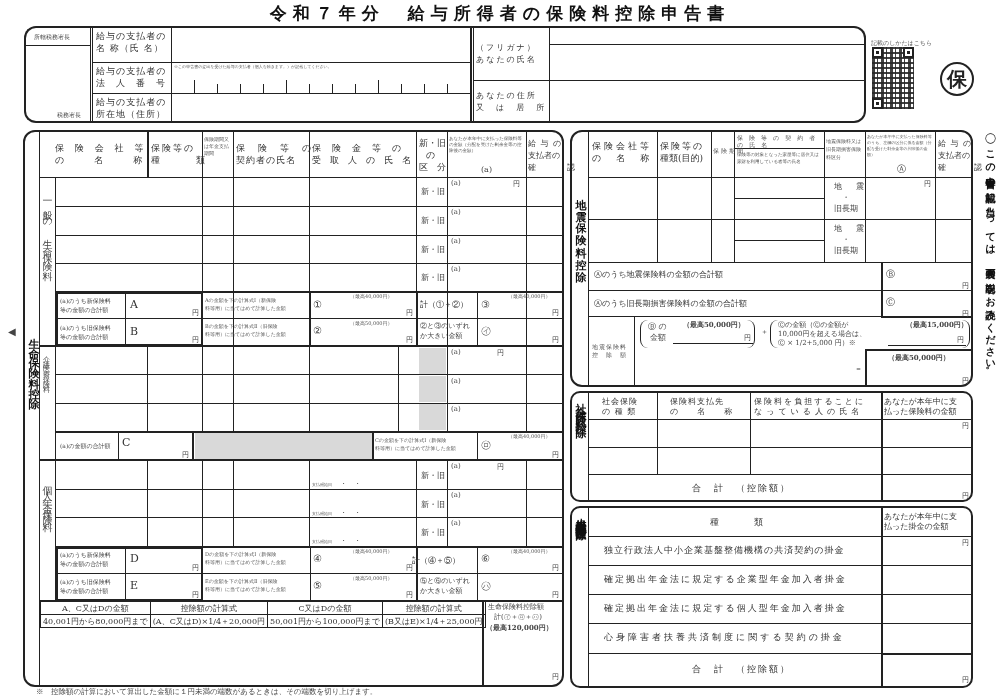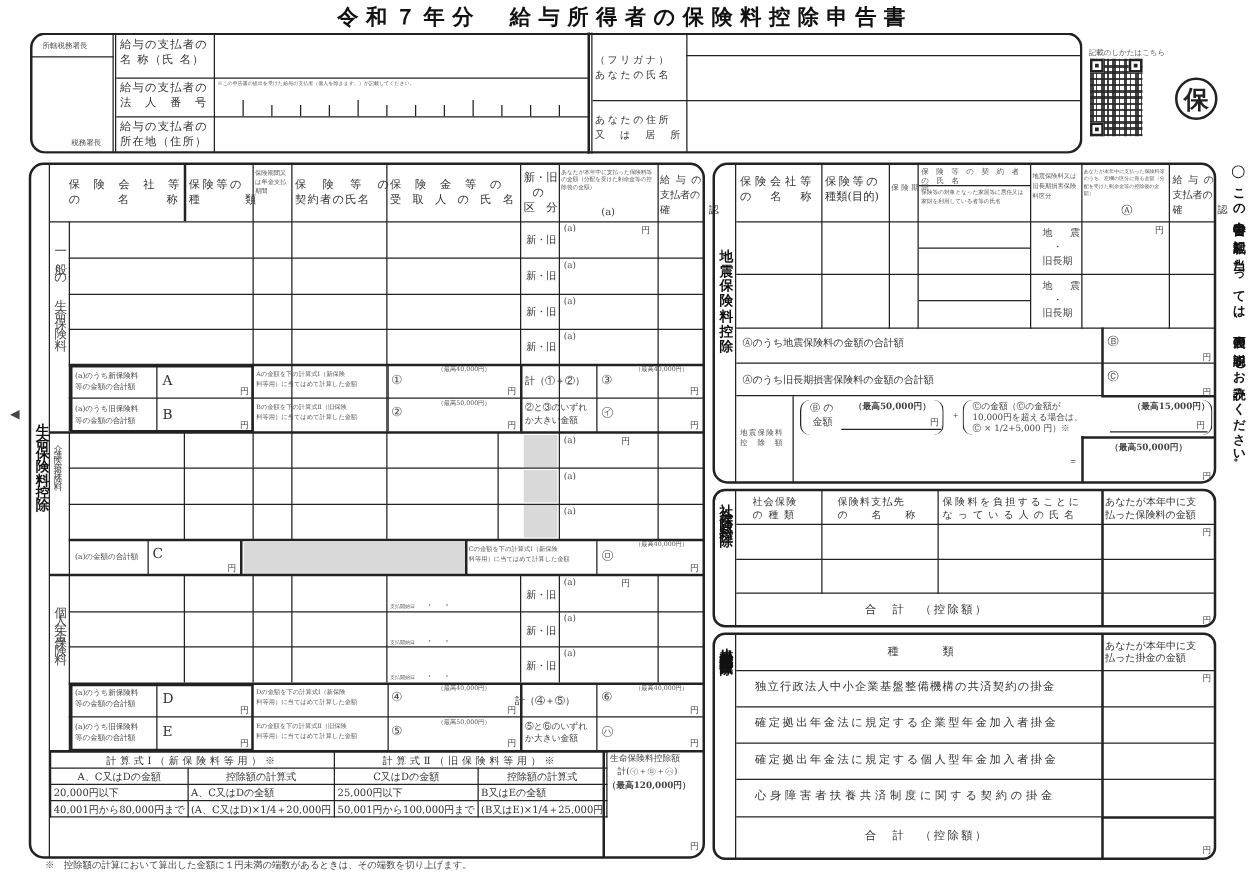--- a/index.html
+++ b/index.html
@@ -285,35 +285,25 @@
 <div class="tiny" style="left:350px;top:575px">（最高50,000円）</div>
 <div class="yen" style="left:406px;top:590px">円</div>
 <div class="sm" style="left:420px;top:577px">⑤と⑥のいずれ</div>
 <div class="sm" style="left:420px;top:587px">か大きい金額</div>
 <div class="sm" style="left:481px;top:582px;font-size:10px">㋩</div>
 <div class="yen" style="left:552px;top:590px">円</div>
 <input class="inp" style="left: 495px; top: 576px; width: 55px; height: 22px;">
 
 <table class="calc" style="left:40px;top:601px;width:442px">
   <tbody>
-      <tr>
-    <td colspan="2" style="text-align:center;letter-spacing:3px">計算式Ⅰ（新保険料等用）※</td>
-    <td colspan="2" style="text-align:center;letter-spacing:3px">計算式Ⅱ（旧保険料等用）※</td>
-  </tr>
   <tr>
     <td style="text-align:center">A、C又はDの金額</td>
     <td style="text-align:center">控除額の計算式</td>
     <td style="text-align:center">C又はDの金額</td>
     <td style="text-align:center">控除額の計算式</td>
-  </tr>
-  <tr>
-    <td>20,000円以下</td>
-    <td>A、C又はDの全額</td>
-    <td>25,000円以下</td>
-    <td>B又はEの全額</td>
   </tr>
   <tr>
     <td>40,001円から80,000円まで</td>
     <td>(A、C又はD)×1/4＋20,000円</td>
     <td>50,001円から100,000円まで</td>
     <td>(B又はE)×1/4＋25,000円</td>
   </tr>
 </tbody>
   </table>
 <div class="ln vb" style="left:482px;top:601px;height:85px"></div>

